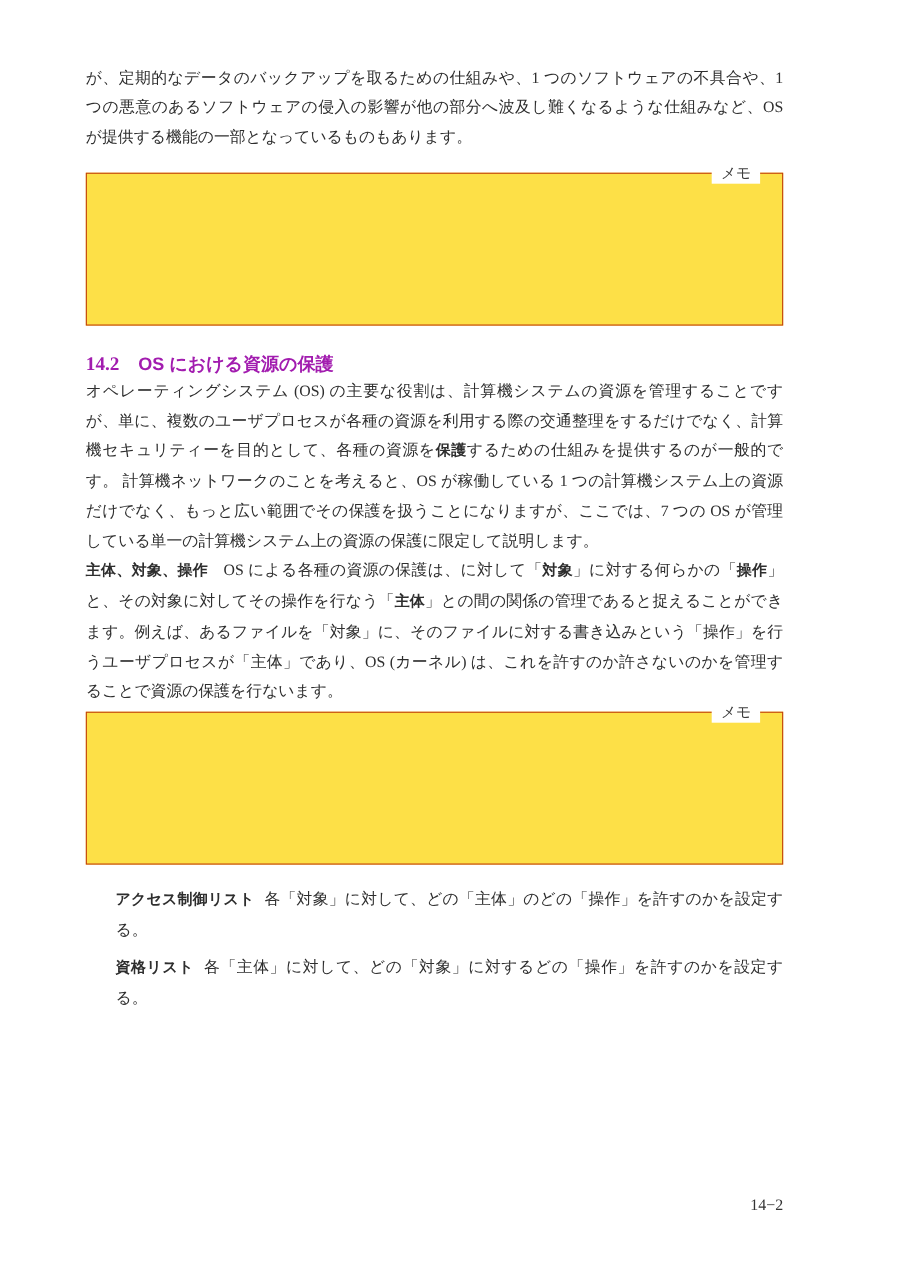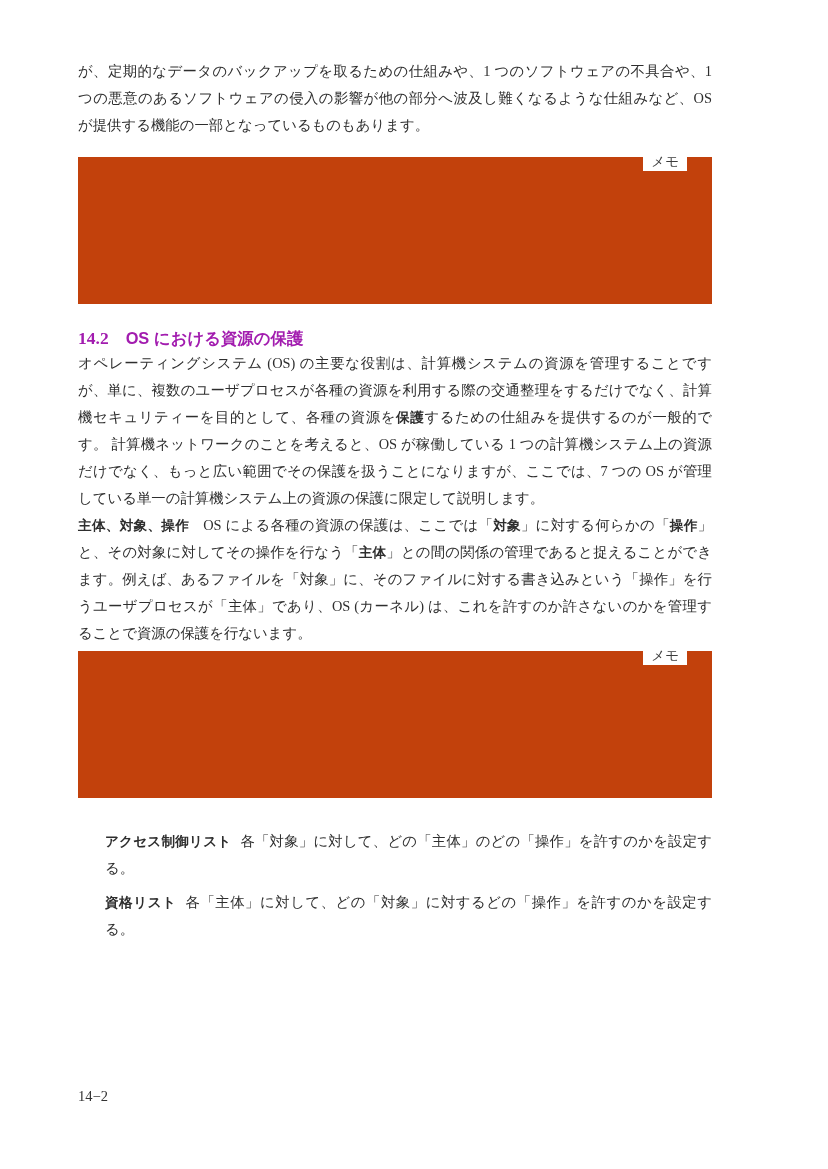--- a/index.html
+++ b/index.html
@@ -20,29 +20,29 @@
   }
   p.body-text {
     margin: 0;
     font-size: 14.4px;
     line-height: 27px;
     text-align: justify;
     text-justify: inter-character;
   }
   .b {
     font-weight: bold;
-    font-family: Liberation Sans, sans-serif;
+    font-family: Liberation Mono, monospace;
     font-size: 13.6px;
   }
   .lead { margin-right: 14px; }
   .memo-box {
     position: relative;
     height: 137px;
-    border: 5px solid #c2410c;
-    background: #c2410c;
+    border: 1px solid #c2410c;
+    background: #fde047;
   }
   .memo-box-1 { margin-top: 18px; }
   .memo-box-2 { margin-top: 4px; }
   .memo-label {
     position: absolute;
     top: -10px;
     right: 20px;
     background: #ffffff;
     padding: 0 8px;
     font-size: 13.5px;
@@ -62,59 +62,59 @@
     margin-right: 17px;
   }
   .section-title {
     font-family: "Liberation Sans", "DejaVu Sans", sans-serif;
     font-size: 16.4px;
   }
   .p2 { margin-top: 13px; }
   .p3 { margin-top: 10px; }
   .p4 { margin-top: 16px; }
   .def-list {
-    margin-top: 30px;
+    margin-top: 19px;
     padding-left: 27px;
   }
   .def-item {
     margin: 0;
     font-size: 14.4px;
     line-height: 27px;
     text-align: justify;
     text-justify: inter-character;
   }
   .def-item + .def-item { margin-top: 7px; }
   .term { margin-right: 9px; }
   .footer {
     position: absolute;
     left: 78px;
     top: 1088px;
     width: 634px;
-    text-align: left;
+    text-align: right;
     font-size: 14.5px;
     color: #333333;
   }
 </style>
 </head>
 <body>
 
 <div class="page">
   <div class="content">
 
     <p class="body-text"><span>が、定期的なデータのバックアップを取るための仕組みや、1 つのソフトウェアの不具合や、1 つの悪意のあるソフトウェアの侵入の影響が他の部分へ波及し難くなるような仕組みなど、OS が提供する機能の一部となっているものもあります。</span></p>
 
     <div class="memo-box memo-box-1">
       <span class="memo-label">メモ</span>
     </div>
 
     <h2 class="section-heading"><span class="section-number">14.2</span><span class="section-title">OS における資源の保護</span></h2>
 
     <p class="body-text p2"><span>オペレーティングシステム (OS) の主要な役割は、計算機システムの資源を管理することですが、単に、複数のユーザプロセスが各種の資源を利用する際の交通整理をするだけでなく、計算機セキュリティーを目的として、各種の資源を</span><span class="b">保護</span><span>するための仕組みを提供するのが一般的です。 計算機ネットワークのことを考えると、OS が稼働している 1 つの計算機システム上の資源だけでなく、もっと広い範囲でその保護を扱うことになりますが、ここでは、7 つの OS が管理している単一の計算機システム上の資源の保護に限定して説明します。</span></p>
 
-    <p class="body-text p3"><span class="b lead">主体、対象、操作</span><span>OS による各種の資源の保護は、ここでは「</span><span class="b">対象</span><span>」に対する何らかの「</span><span class="b">操作</span><span>」と、その対象に対してその操作を行なう「</span><span class="b">主体</span><span>」との間の関係の管理であると捉えることができます。例えば、あるファイルを「対象」に、そのファイルに対する書き込みという「操作」を行うユーザプロセスが「主体」であり、OS (カーネル) は、これを許すのか許さないのかを管理することで資源の保護を行ないます。</span></p>
+    <p class="body-text p3"><span class="b lead">主体、対象、操作</span><span>OS による各種の資源の保護は、に対して「</span><span class="b">対象</span><span>」に対する何らかの「</span><span class="b">操作</span><span>」と、その対象に対してその操作を行なう「</span><span class="b">主体</span><span>」との間の関係の管理であると捉えることができます。例えば、あるファイルを「対象」に、そのファイルに対する書き込みという「操作」を行うユーザプロセスが「主体」であり、OS (カーネル) は、これを許すのか許さないのかを管理することで資源の保護を行ないます。</span></p>
 
     <div class="memo-box memo-box-2">
       <span class="memo-label">メモ</span>
     </div>
 
 
     <div class="def-list">
       <p class="def-item"><span class="b term">アクセス制御リスト</span><span>各「対象」に対して、どの「主体」のどの「操作」を許すのかを設定する。</span></p>
       <p class="def-item"><span class="b term">資格リスト</span><span>各「主体」に対して、どの「対象」に対するどの「操作」を許すのかを設定する。</span></p>
     </div>

